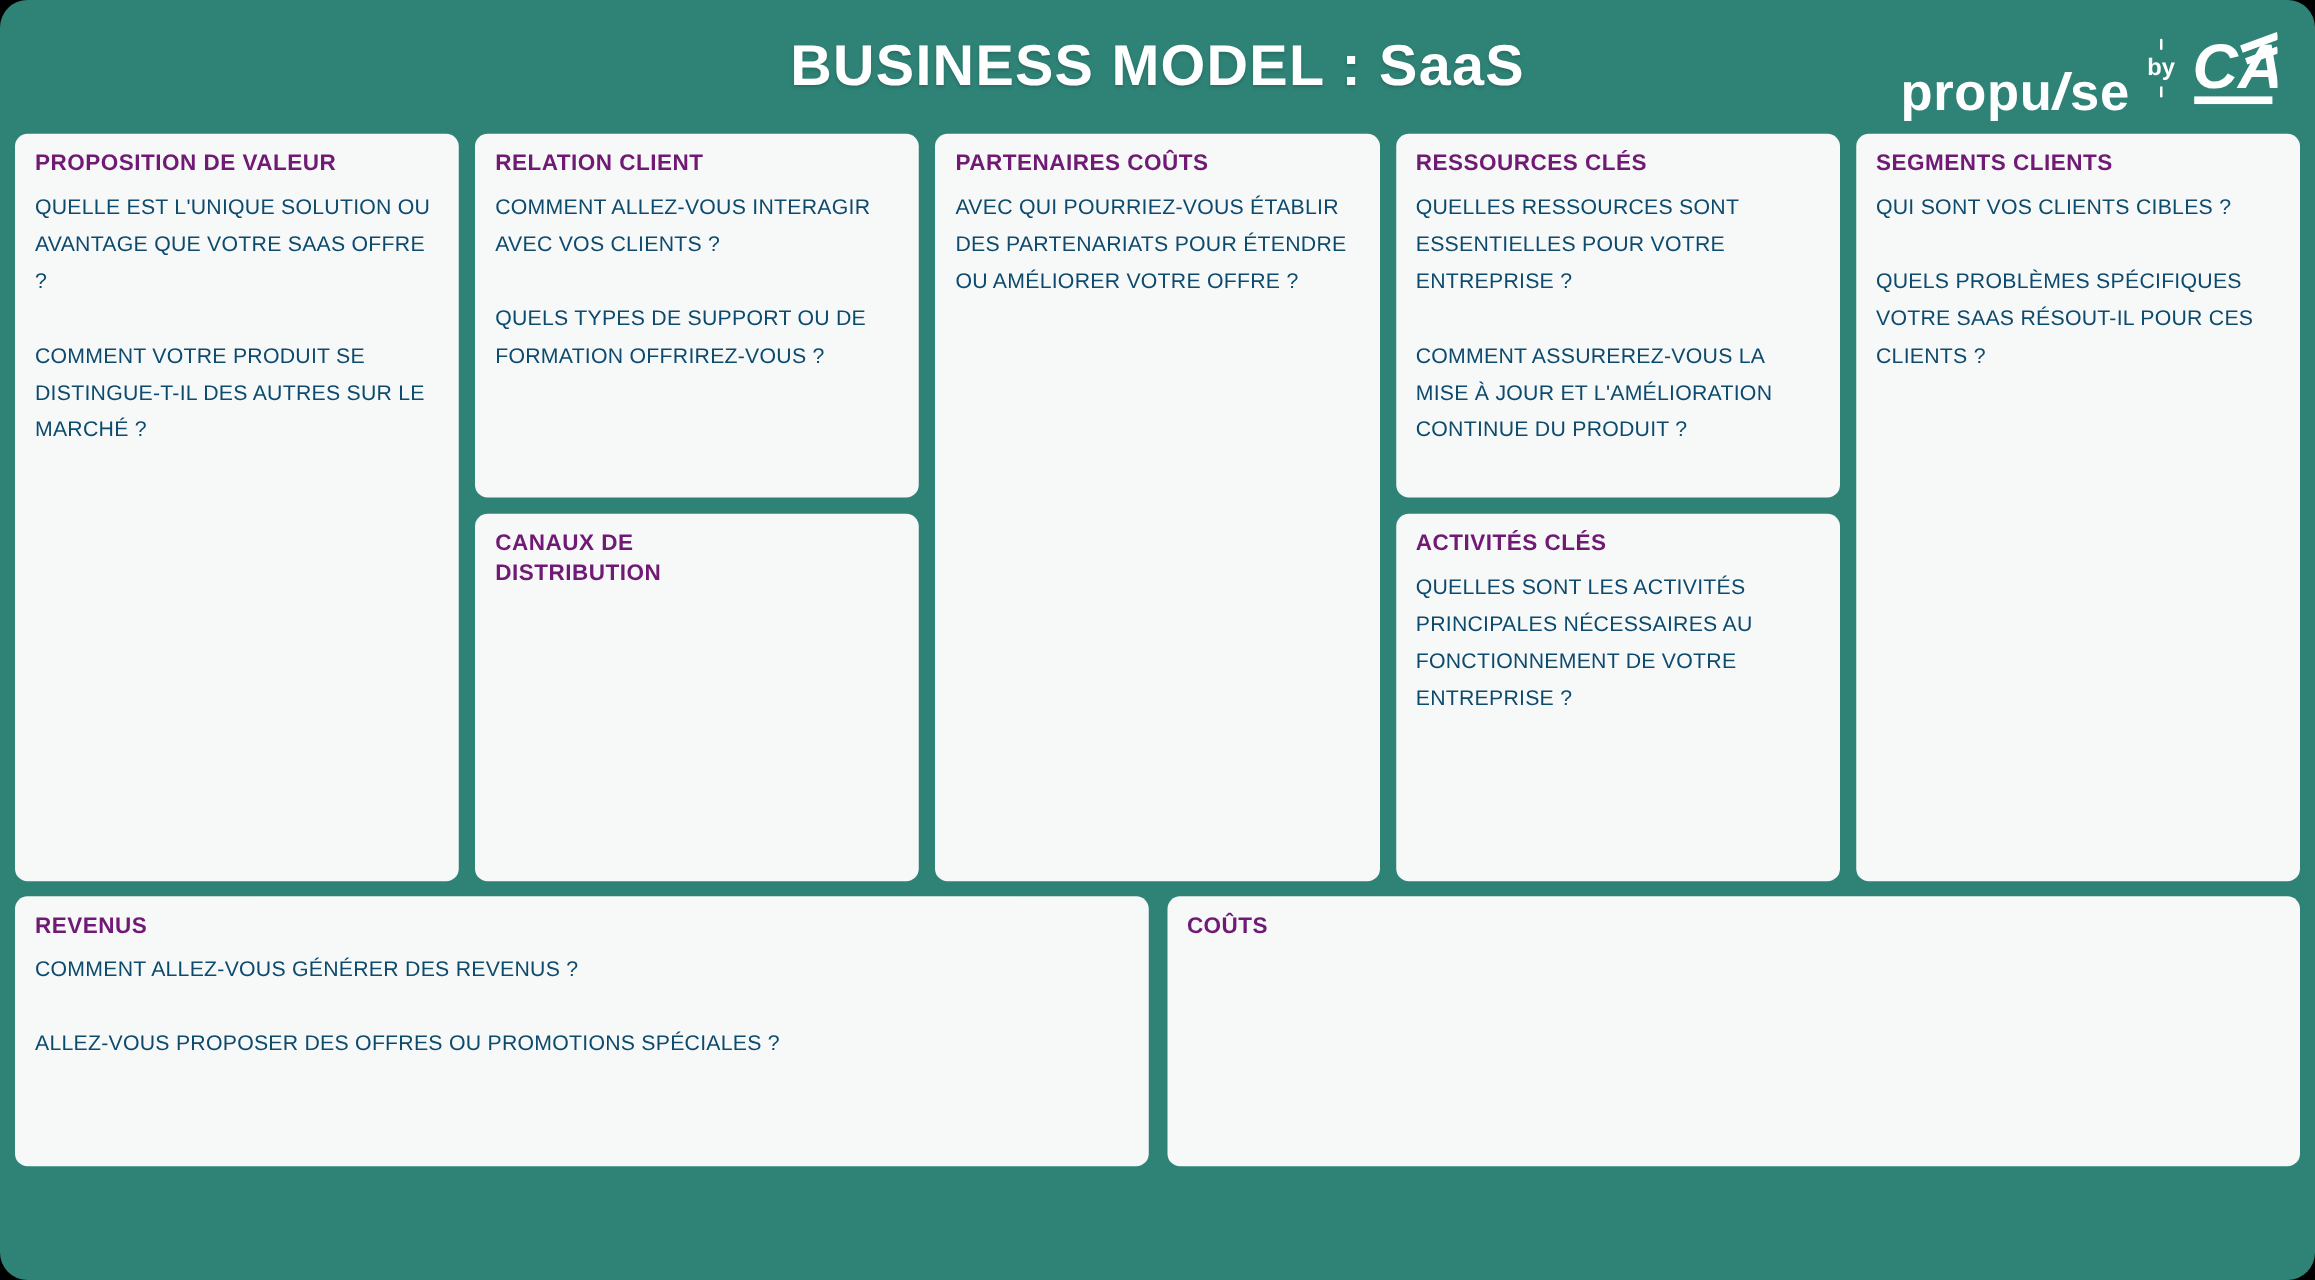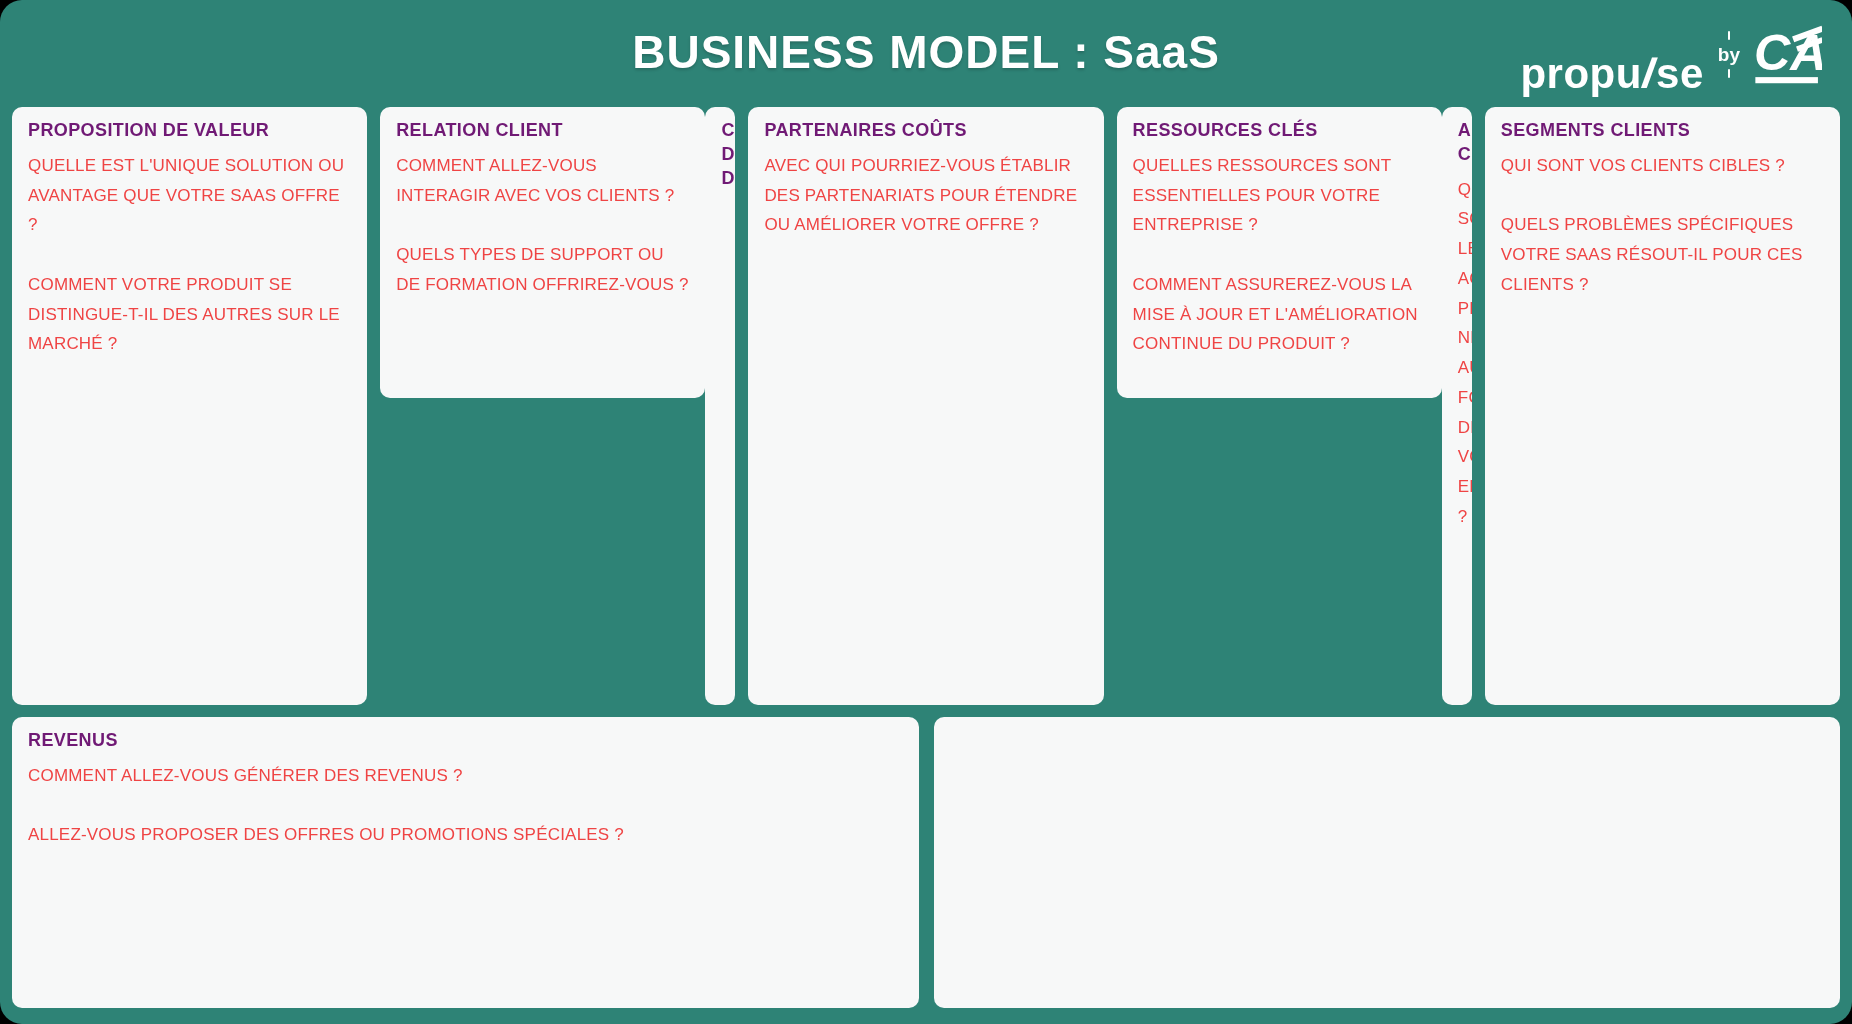--- a/index.html
+++ b/index.html
@@ -24,37 +24,37 @@
   .wordmark{font-size:42px;font-weight:800;letter-spacing:.5px;display:inline-flex;align-items:baseline;margin-top:40px;}
   .slash-l{display:inline-block;transform:skewX(-20deg);margin:0 1px;}
   .by-block{display:flex;flex-direction:column;align-items:center;gap:5px;line-height:1;}
   .by-dash{width:2px;height:9px;background:#fff;border-radius:1px;}
   .by-text{font-size:19px;font-weight:600;}
   .ca-logo{width:68px;height:68px;display:block;}
   
   .top-grid{
     display:grid;grid-template-columns:repeat(5,1fr);gap:13px;height:598px;
   }
-  .col-split{display:flex;flex-direction:row;min-width:0;}
+  .col-split{display:flex;flex-direction:column;gap:13px;min-width:0;}
   .col-split .card.upper{height:291px;}
   .col-split .card.lower{flex:1;}
   .bottom-grid{
-    display:grid;grid-template-columns:1fr 1fr;gap:15px;height:291px;margin-top:12px;
+    display:grid;grid-template-columns:1fr 1fr;gap:15px;height:216px;margin-top:12px;
   }
   
   .card{
     background:#F7F8F8;border-radius:10px;box-sizing:border-box;
     padding:12px 14px 14px 16px;overflow:hidden;min-width:0;
   }
   .card-title{
     margin:0;font-size:18px;font-weight:800;color:#701a75;
     letter-spacing:.4px;line-height:1.32;white-space:pre-line;
   }
   .card-body{
-    margin:8px 0 0 0;font-size:17px;color:#ef4444;letter-spacing:.2px;
+    margin:8px 0 0 0;font-size:17px;color:#0c4a6e;letter-spacing:.2px;
     line-height:1.75;white-space:pre-line;
   }
 </style>
 </head>
 <body>
 
 <div class="canvas">
 
   <div class="header">
     <h1 class="page-title">BUSINESS MODEL : SaaS</h1>
@@ -129,16 +129,17 @@
   </div>
 
   <div class="bottom-grid">
     <section class="card">
       <h2 class="card-title">REVENUS</h2>
       <p class="card-body">COMMENT ALLEZ-VOUS GÉNÉRER DES REVENUS ?
 
 ALLEZ-VOUS PROPOSER DES OFFRES OU PROMOTIONS SPÉCIALES ?</p>
     </section>
     <section class="card">
+      <h2 class="card-title">COÛTS</h2>
     </section>
   </div>
 
 </div>
 
 </body></html>

